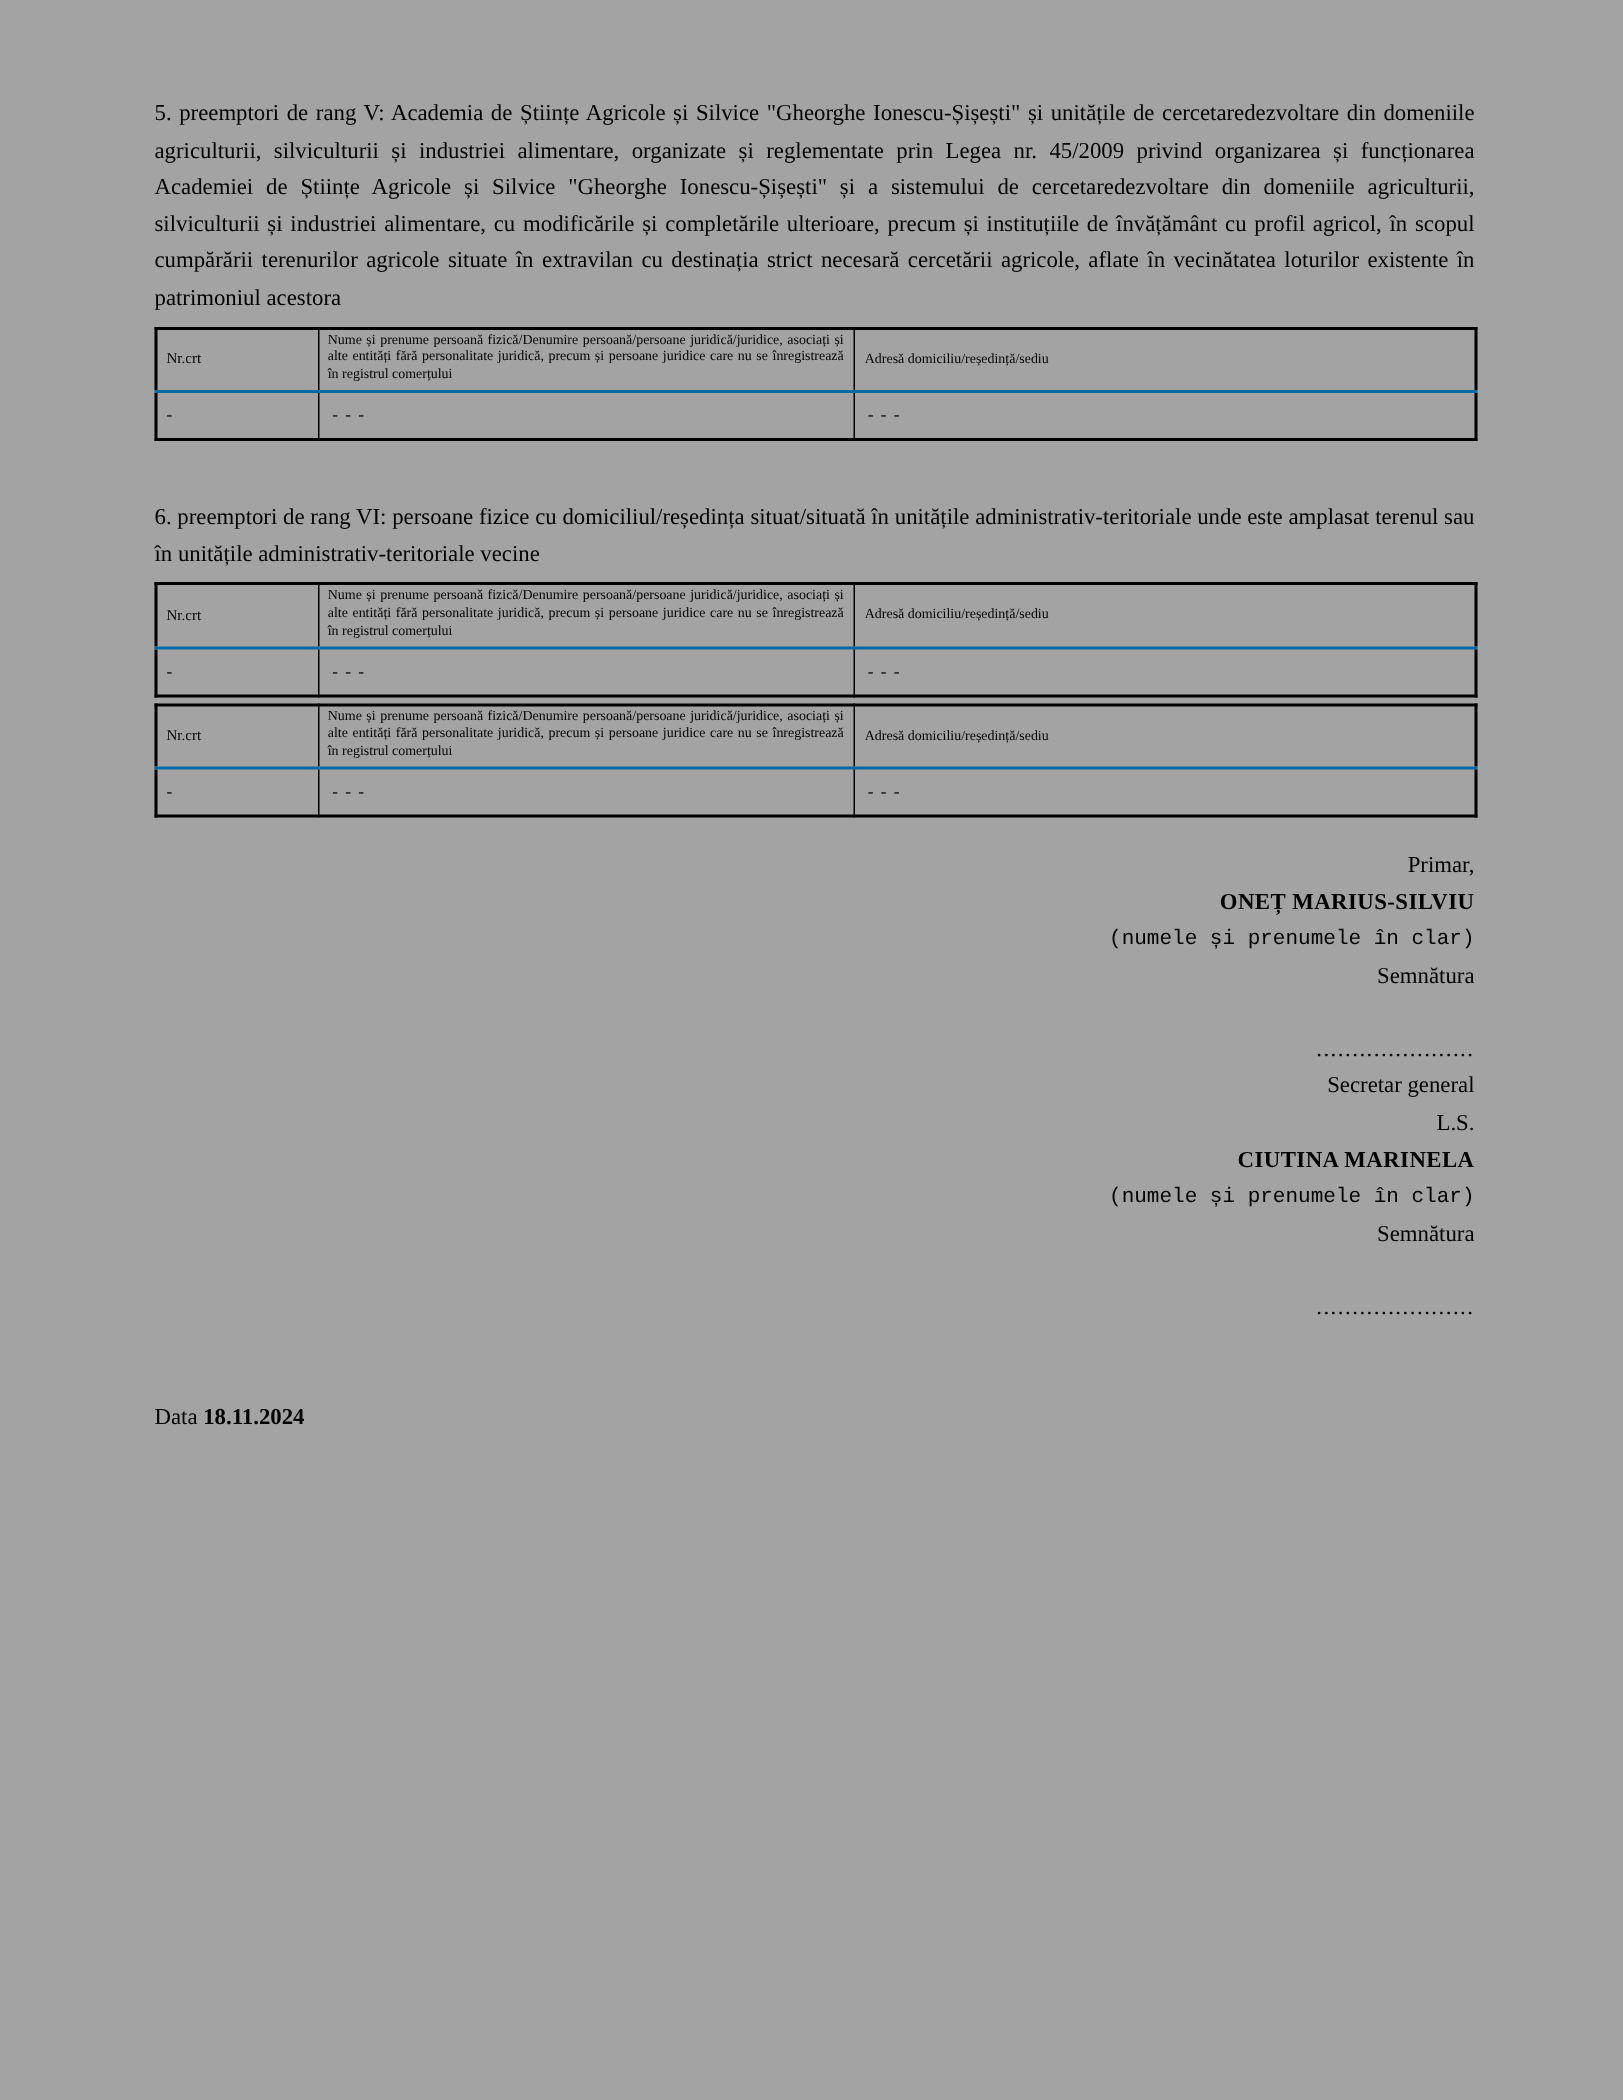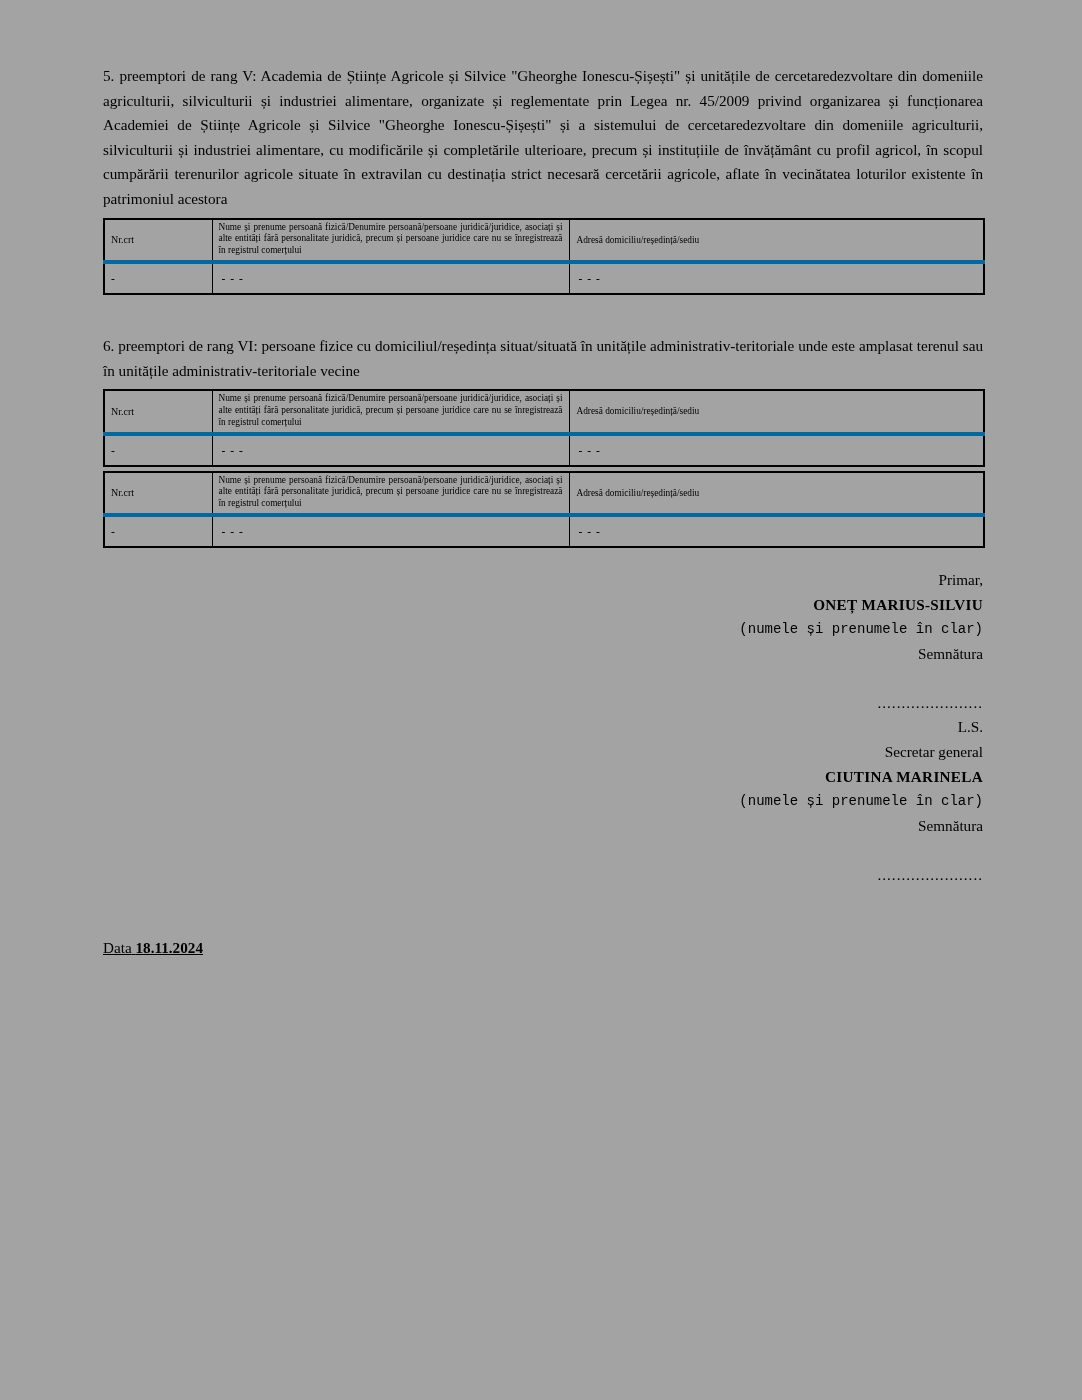--- a/index.html
+++ b/index.html
@@ -33,21 +33,21 @@
   }
   table.preemptor-table td {
     border: 1px solid #000000;
     vertical-align: middle;
     overflow: hidden;
   }
   .col-nr     { width: 108px; }
   .col-nume   { width: 357px; }
   .col-adresa { width: 415px; }
 
-  tr.head-row td { border-bottom: 4px solid #0369a1; height: 40px; margin-left: 16px; }
+  tr.head-row td { border-bottom: 2px solid #0369a1; height: 40px; margin-left: 16px; }
   td.h-nr {
     font-size: 10px;
     padding: 2px 2px 2px 6px;
   }
   td.h-nume {
     font-size: 9.3px;
     line-height: 11.8px;
     text-align: justify;
     vertical-align: middle;
     padding: 2px 6px 3px 6px;
@@ -70,21 +70,20 @@
   .sig-line { min-height: 24.6px; }
   .sig-name { font-weight: bold; letter-spacing: 0.3px; }
   .sig-note { font-size: 14px; font-family: Liberation Mono, monospace; }
   .sig-spacer { height: 24.6px; }
   .dots { letter-spacing: 1px; }
 
   .date-line {
     margin: 48px 0 0 0;
     font-size: 15.2px;
     line-height: 24.6px;
-    text-decoration: underline;
   }
   .date-value { font-weight: bold; }
 </style>
 </head>
 <body>
 
 <div class="page">
 
   <p class="para">5. preemptori de rang V: Academia de Științe Agricole și Silvice "Gheorghe Ionescu-Șișești" și unitățile de cercetaredezvoltare din domeniile agriculturii, silviculturii și industriei alimentare, organizate și reglementate prin Legea nr. 45/2009 privind organizarea și funcționarea Academiei de Științe Agricole și Silvice "Gheorghe Ionescu-Șișești" și a sistemului de cercetaredezvoltare din domeniile agriculturii, silviculturii și industriei alimentare, cu modificările și completările ulterioare, precum și instituțiile de învățământ cu profil agricol, în scopul cumpărării terenurilor agricole situate în extravilan cu destinația strict necesară cercetării agricole, aflate în vecinătatea loturilor existente în patrimoniul acestora</p>
 
@@ -151,22 +150,22 @@
     </tbody>
   </table>
 
   <div class="sig-block">
     <div class="sig-line">Primar,</div>
     <div class="sig-line sig-name">ONEȚ MARIUS-SILVIU</div>
     <div class="sig-line sig-note">(numele și prenumele în clar)</div>
     <div class="sig-line">Semnătura</div>
     <div class="sig-spacer"></div>
     <div class="sig-line dots">......................</div>
+    <div class="sig-line">Secretar general</div>
     <div class="sig-line">L.S.</div>
-    <div class="sig-line">Secretar general</div>
     <div class="sig-line sig-name">CIUTINA MARINELA</div>
     <div class="sig-line sig-note">(numele și prenumele în clar)</div>
     <div class="sig-line">Semnătura</div>
     <div class="sig-spacer"></div>
     <div class="sig-line dots">......................</div>
   </div>
 
   <p class="date-line">
     <span>Data</span>
     <span class="date-value">18.11.2024</span>

